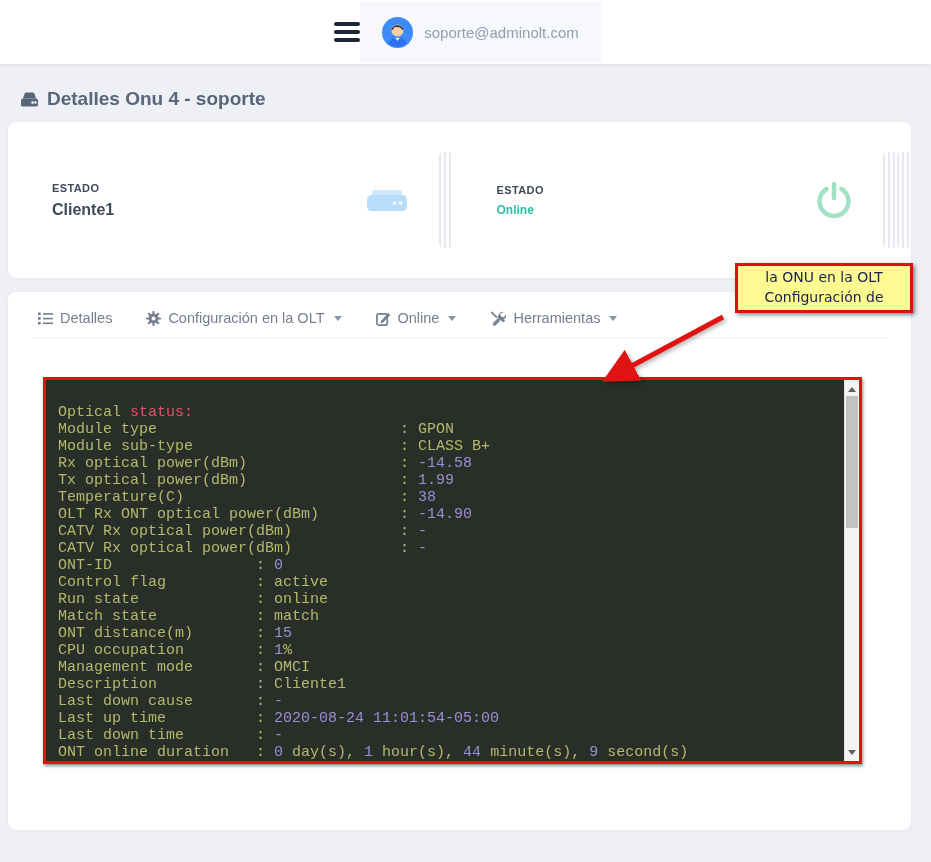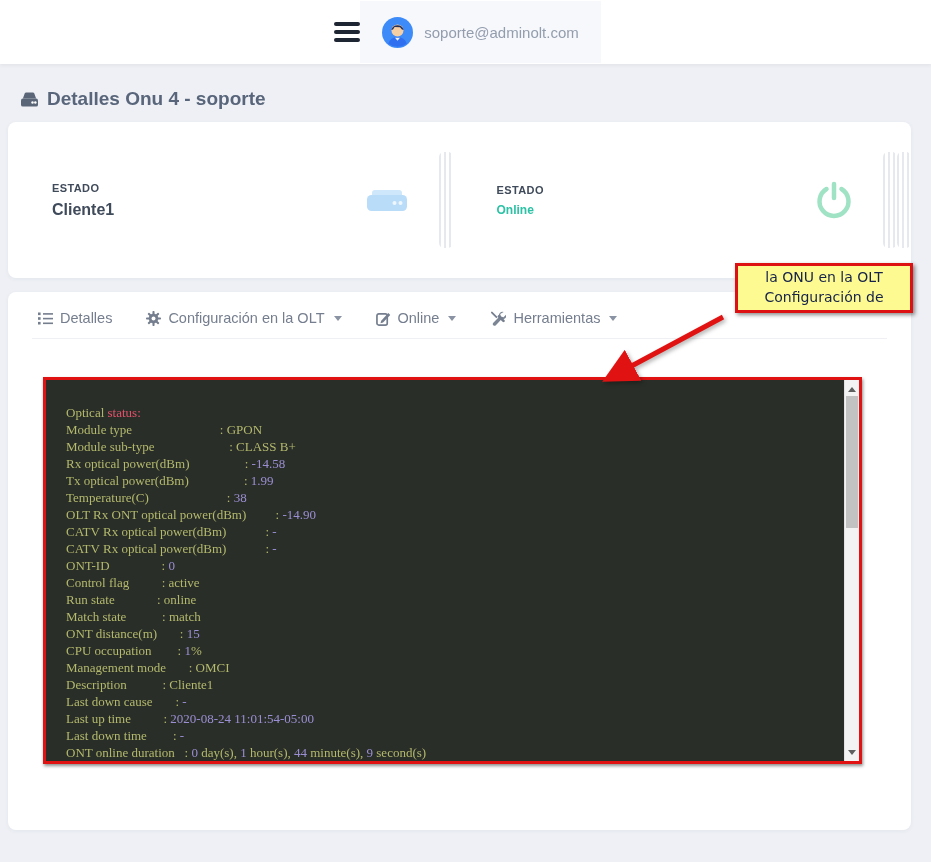--- a/index.html
+++ b/index.html
@@ -56,22 +56,22 @@
   .tab{display:flex;align-items:center;gap:7px;color:#757e8e;font-size:14.5px;cursor:pointer;}
   .caret{width:0;height:0;border-left:4px solid transparent;border-right:4px solid transparent;
     border-top:5px solid #8a93a3;margin-left:2px;}
   
   .terminal{
     margin:38px 0 0 35px;width:819px;height:387px;
     border:3px solid var(--annotation-red);background:var(--term-bg);
     display:flex;box-shadow:1px 2px 3px rgba(50,50,50,.55);
   }
   .term-body{
-    flex:1;padding:24px 0 0 20px;overflow:hidden;white-space:pre;
-    font-family:Liberation Serif, serif;font-size:13px;line-height:17px;
+    flex:1;padding:24px 0 0 12px;overflow:hidden;white-space:pre;
+    font-family:Liberation Mono, monospace;font-size:15px;line-height:17px;
   }
   .c-k{color:var(--term-khaki);}
   .c-p{color:var(--term-purple);}
   .c-r{color:var(--term-red);}
   .term-scrollbar{width:15px;background:#f3f3f3;border-left:1px solid #e2e2e2;position:relative;}
   .sb-arrow{position:absolute;left:0;width:14px;height:14px;display:flex;align-items:center;justify-content:center;cursor:pointer;}
   .sb-arrow.up{top:2px;}
   .sb-arrow.down{bottom:2px;}
   .sb-arrow.up i{width:0;height:0;border-left:4px solid transparent;border-right:4px solid transparent;border-bottom:5px solid #5f5f5f;}
   .sb-arrow.down i{width:0;height:0;border-left:4px solid transparent;border-right:4px solid transparent;border-top:5px solid #5f5f5f;}

